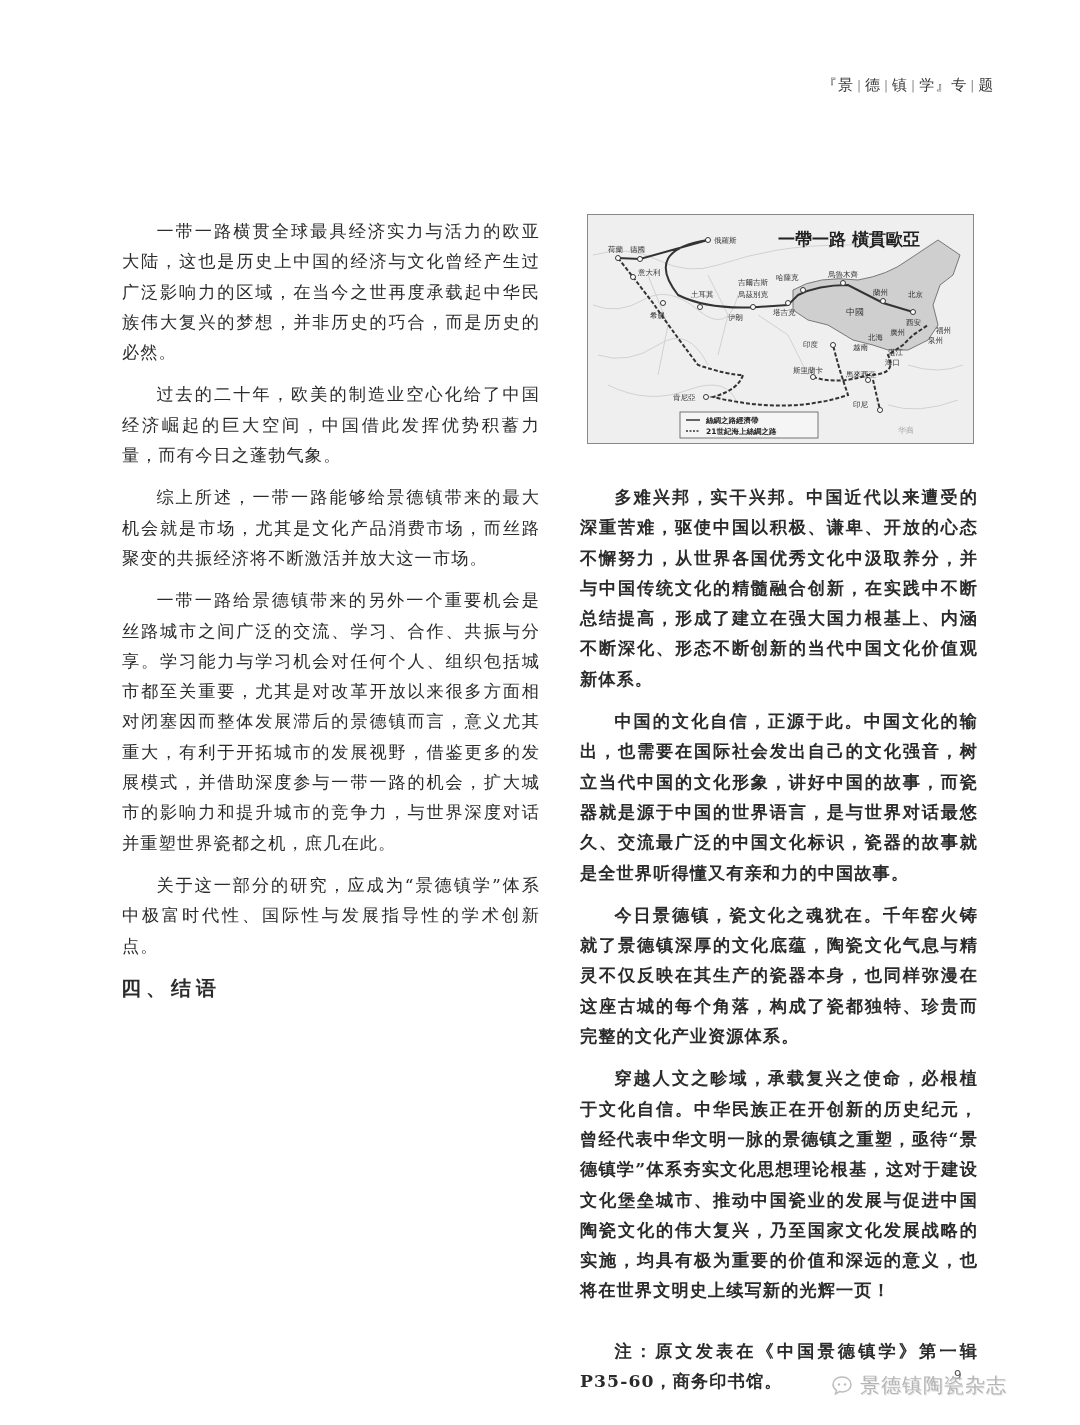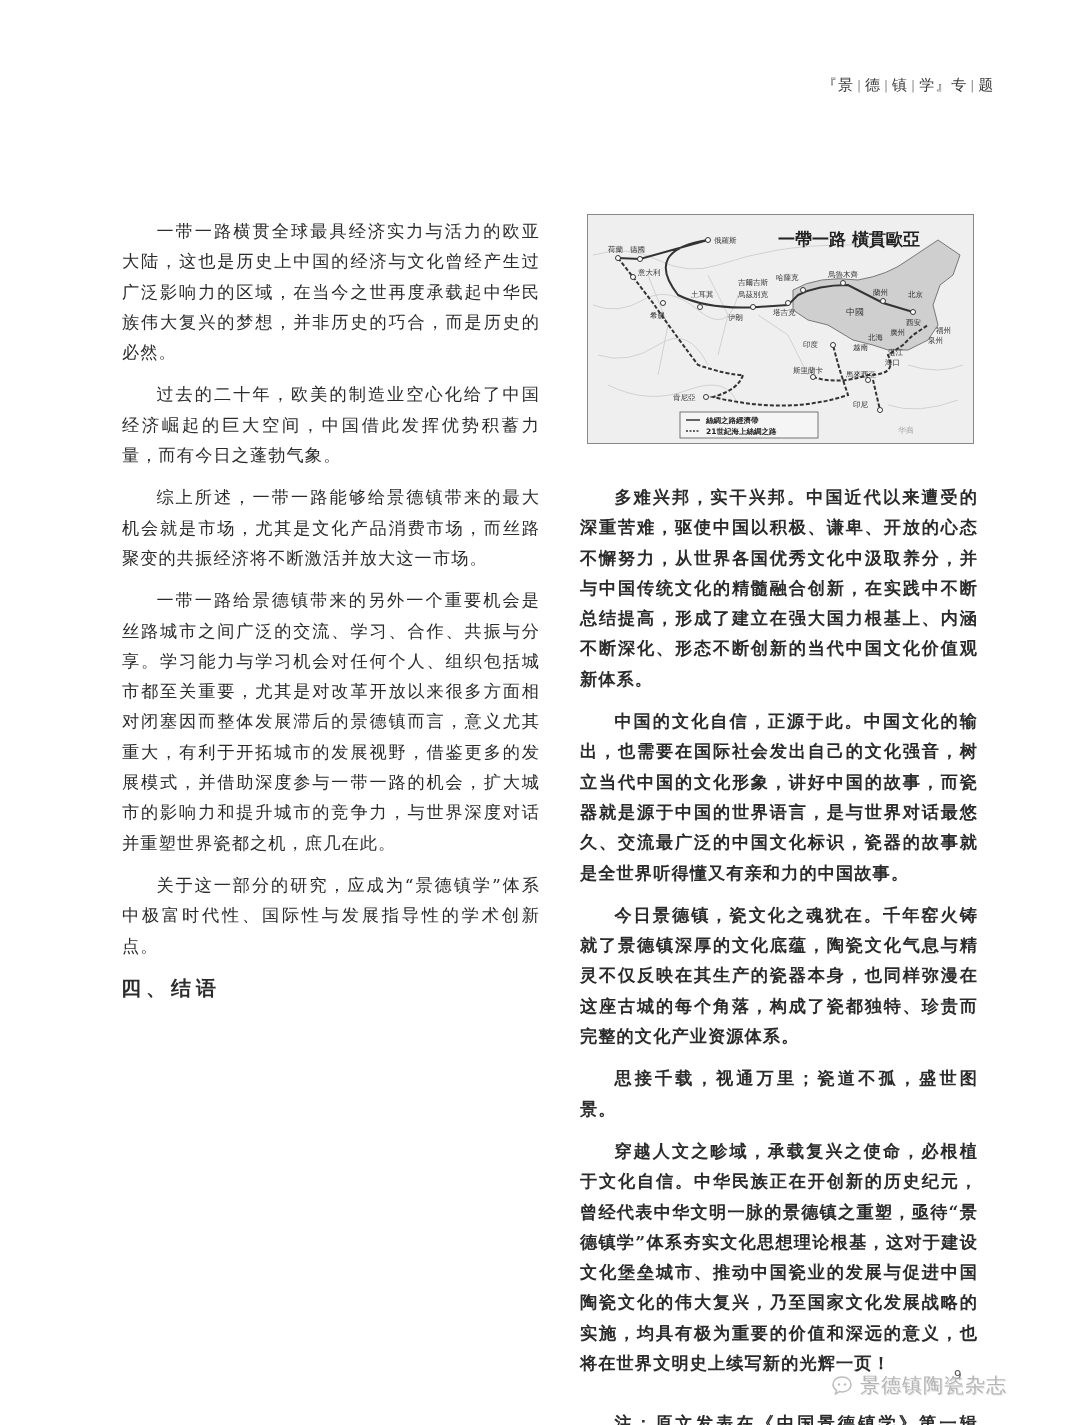--- a/index.html
+++ b/index.html
@@ -130,21 +130,20 @@
       <text x="118" y="219" font-size="7.5" font-weight="bold" fill="#222">21世紀海上絲綢之路</text>
     </g>
     <text x="310" y="218" font-size="8" fill="#aaa">华商</text>
   </svg>
 </div>
 
 <div class="col right">
   <p>多难兴邦，实干兴邦。中国近代以来遭受的深重苦难，驱使中国以积极、谦卑、开放的心态不懈努力，从世界各国优秀文化中汲取养分，并与中国传统文化的精髓融合创新，在实践中不断总结提高，形成了建立在强大国力根基上、内涵不断深化、形态不断创新的当代中国文化价值观新体系。</p>
   <p>中国的文化自信，正源于此。中国文化的输出，也需要在国际社会发出自己的文化强音，树立当代中国的文化形象，讲好中国的故事，而瓷器就是源于中国的世界语言，是与世界对话最悠久、交流最广泛的中国文化标识，瓷器的故事就是全世界听得懂又有亲和力的中国故事。</p>
   <p>今日景德镇，瓷文化之魂犹在。千年窑火铸就了景德镇深厚的文化底蕴，陶瓷文化气息与精灵不仅反映在其生产的瓷器本身，也同样弥漫在这座古城的每个角落，构成了瓷都独特、珍贵而完整的文化产业资源体系。</p>
-  <p>思接千载，视通万里；瓷道不孤，盛世图景。</p>
   <p>穿越人文之畛域，承载复兴之使命，必根植于文化自信。中华民族正在开创新的历史纪元，曾经代表中华文明一脉的景德镇之重塑，亟待“景德镇学”体系夯实文化思想理论根基，这对于建设文化堡垒城市、推动中国瓷业的发展与促进中国陶瓷文化的伟大复兴，乃至国家文化发展战略的实施，均具有极为重要的价值和深远的意义，也将在世界文明史上续写新的光辉一页！</p>
   <p class="note">注：原文发表在《中国景德镇学》第一辑P35-60，商务印书馆。</p>
 </div>
 
 <div class="page-num">9</div>
 
 <div class="watermark">
   <svg class="wm-icon" viewBox="0 0 24 24">
     <path d="M12,3 C6.5,3 3,6.5 3,10.5 C3,13 4.5,15 6.5,16.3 L5.5,20 L9.5,17.6 C10.3,17.8 11.1,18 12,18 C17.5,18 21,14.5 21,10.5 C21,6.5 17.5,3 12,3 Z" fill="none" stroke="#bdbdbd" stroke-width="1.5"></path>
     <circle cx="9" cy="10.5" r="1.2" fill="#bdbdbd"></circle>

